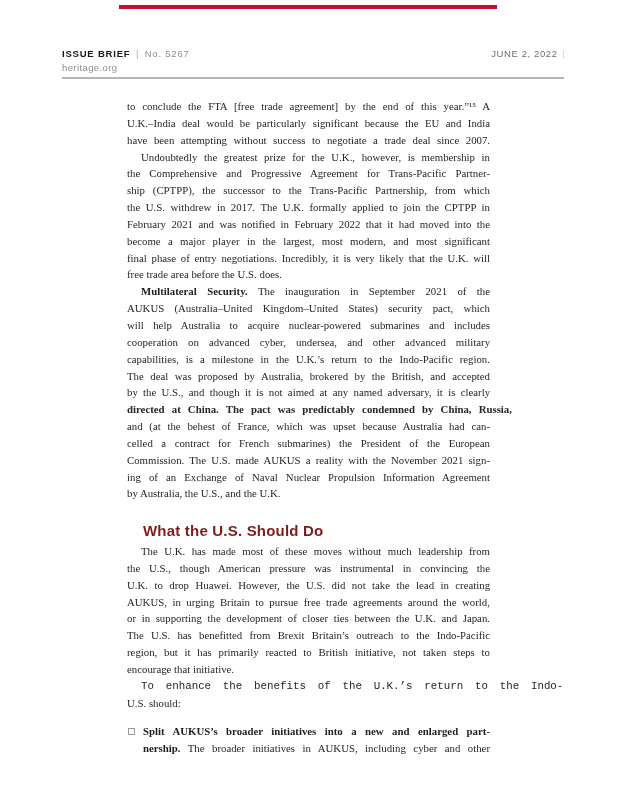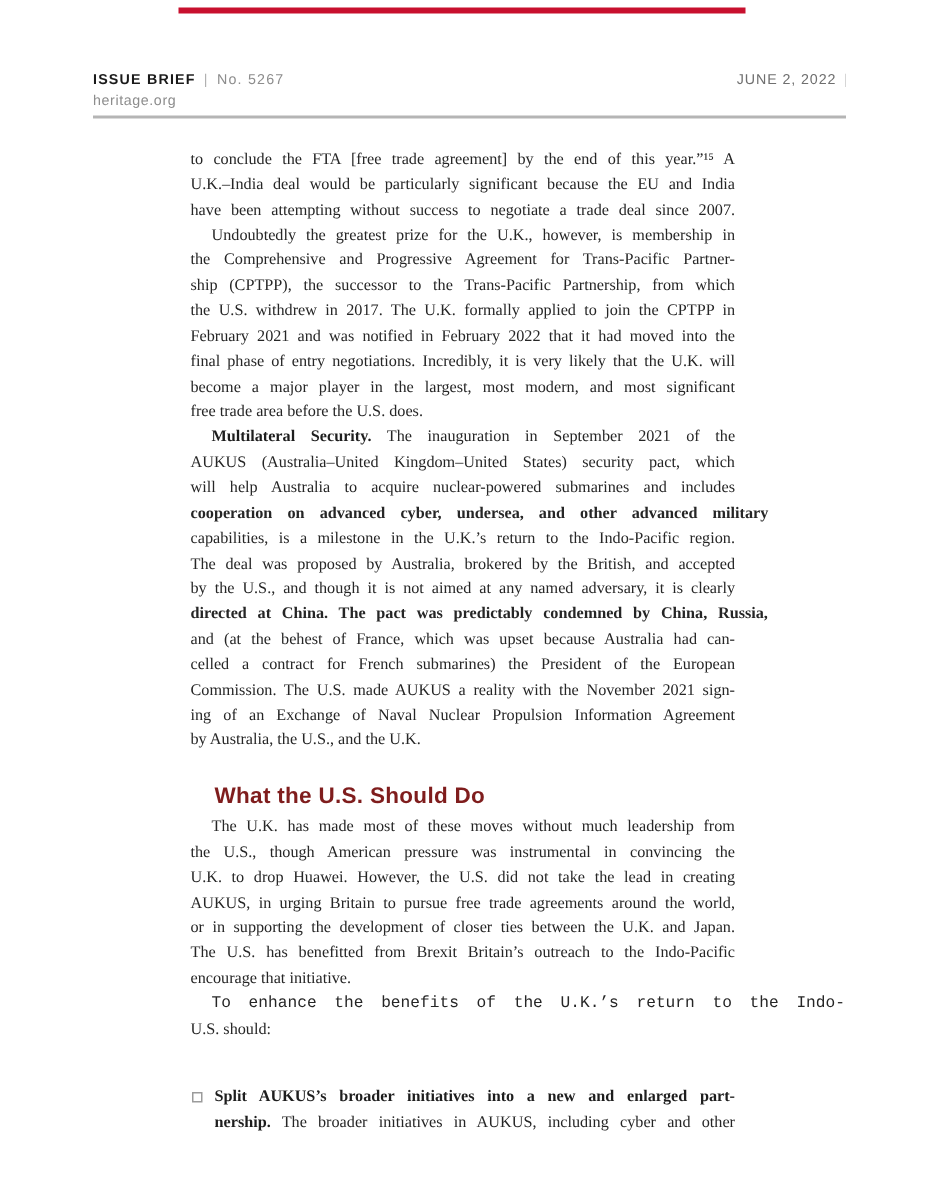--- a/index.html
+++ b/index.html
@@ -58,47 +58,48 @@
 
   <div id="flow1" class="col">
       <div class="line"><span class="fit" style="word-spacing: 4.16px;">to conclude the FTA [free trade agreement] by the end of this year.”¹⁵ A</span></div>
       <div class="line"><span class="fit" style="word-spacing: 3.74px;">U.K.–India deal would be particularly significant because the EU and India</span></div>
       <div class="line"><span class="fit" style="word-spacing: 3.84px;">have been attempting without success to negotiate a trade deal since 2007.</span></div>
       <div class="line" style="padding-left: 14px;"><span class="fit" style="word-spacing: 3.94px;">Undoubtedly the greatest prize for the U.K., however, is membership in</span></div>
       <div class="line"><span class="fit" style="word-spacing: 6.44px;">the Comprehensive and Progressive Agreement for Trans-Pacific Partner-</span></div>
       <div class="line"><span class="fit" style="word-spacing: 5.11px;">ship (CPTPP), the successor to the Trans-Pacific Partnership, from which</span></div>
       <div class="line"><span class="fit" style="word-spacing: 2.87px;">the U.S. withdrew in 2017. The U.K. formally applied to join the CPTPP in</span></div>
       <div class="line"><span class="fit" style="word-spacing: 2.71px;">February 2021 and was notified in February 2022 that it had moved into the</span></div>
+      <div class="line"><span class="fit" style="word-spacing: 4.64px;">become a major player in the largest, most modern, and most significant</span></div>
       <div class="line"><span class="fit" style="word-spacing: 2.03px;">final phase of entry negotiations. Incredibly, it is very likely that the U.K. will</span></div>
-      <div class="line"><span class="fit" style="word-spacing: 4.64px;">become a major player in the largest, most modern, and most significant</span></div>
       <div class="line"><span class="fit">free trade area before the U.S. does.</span></div>
       <div class="line" style="padding-left: 14px;"><span class="fit" style="word-spacing: 7.71px;"><b>Multilateral Security.</b> The inauguration in September 2021 of the</span></div>
       <div class="line"><span class="fit" style="word-spacing: 7.57px;">AUKUS (Australia–United Kingdom–United States) security pact, which</span></div>
       <div class="line"><span class="fit" style="word-spacing: 6.72px;">will help Australia to acquire nuclear-powered submarines and includes</span></div>
-      <div class="line"><span class="fit" style="word-spacing: 7.36px; font-weight: bold;">cooperation on advanced cyber, undersea, and other advanced military</span></div>
+      <div class="line"><span class="fit" style="word-spacing: 7.36px;">cooperation on advanced cyber, undersea, and other advanced military</span></div>
       <div class="line"><span class="fit" style="word-spacing: 4.24px;">capabilities, is a milestone in the U.K.’s return to the Indo-Pacific region.</span></div>
       <div class="line"><span class="fit" style="word-spacing: 3.81px;">The deal was proposed by Australia, brokered by the British, and accepted</span></div>
       <div class="line"><span class="fit" style="word-spacing: 2.6px;">by the U.S., and though it is not aimed at any named adversary, it is clearly</span></div>
       <div class="line"><span class="fit" style="word-spacing: 4.45px; font-weight: bold;">directed at China. The pact was predictably condemned by China, Russia,</span></div>
       <div class="line"><span class="fit" style="word-spacing: 4.04px;">and (at the behest of France, which was upset because Australia had can-</span></div>
       <div class="line"><span class="fit" style="word-spacing: 5.84px;">celled a contract for French submarines) the President of the European</span></div>
       <div class="line"><span class="fit" style="word-spacing: 2.43px;">Commission. The U.S. made AUKUS a reality with the November 2021 sign-</span></div>
       <div class="line"><span class="fit" style="word-spacing: 5.39px;">ing of an Exchange of Naval Nuclear Propulsion Information Agreement</span></div>
       <div class="line"><span class="fit">by Australia, the U.S., and the U.K.</span></div>
     </div>
 
   <h2 class="section-heading">What the U.S. Should Do</h2>
 
   <div id="flow2" class="col">
       <div class="line" style="padding-left: 14px;"><span class="fit" style="word-spacing: 3.73px;">The U.K. has made most of these moves without much leadership from</span></div>
       <div class="line"><span class="fit" style="word-spacing: 6.15px;">the U.S., though American pressure was instrumental in convincing the</span></div>
       <div class="line"><span class="fit" style="word-spacing: 3.72px;">U.K. to drop Huawei. However, the U.S. did not take the lead in creating</span></div>
       <div class="line"><span class="fit" style="word-spacing: 2.84px;">AUKUS, in urging Britain to pursue free trade agreements around the world,</span></div>
       <div class="line"><span class="fit" style="word-spacing: 2.94px;">or in supporting the development of closer ties between the U.K. and Japan.</span></div>
       <div class="line"><span class="fit" style="word-spacing: 4.52px;">The U.S. has benefitted from Brexit Britain’s outreach to the Indo-Pacific</span></div>
+      <div class="line"><span class="fit" style="word-spacing: 4.06px;">region, but it has primarily reacted to British initiative, not taken steps to</span></div>
       <div class="line"><span class="fit">encourage that initiative.</span></div>
       <div class="line" style="padding-left: 14px; font-family: Liberation Mono, monospace;"><span class="fit" style="word-spacing: 5.3px;">To enhance the benefits of the U.K.’s return to the Indo-Pacific, the</span></div>
       <div class="line"><span class="fit">U.S. should:</span></div>
     </div>
 
   <div class="bullet">
     <span class="bullet-marker"></span>
     <div id="bullet-lines" class="bullet-lines">
         <div class="line"><span class="fit" style="word-spacing: 5.75px;"><b>Split AUKUS’s broader initiatives into a new and enlarged part-</b></span></div>
         <div class="line"><span class="fit" style="word-spacing: 4.76px;"><b>nership.</b> The broader initiatives in AUKUS, including cyber and other</span></div>

